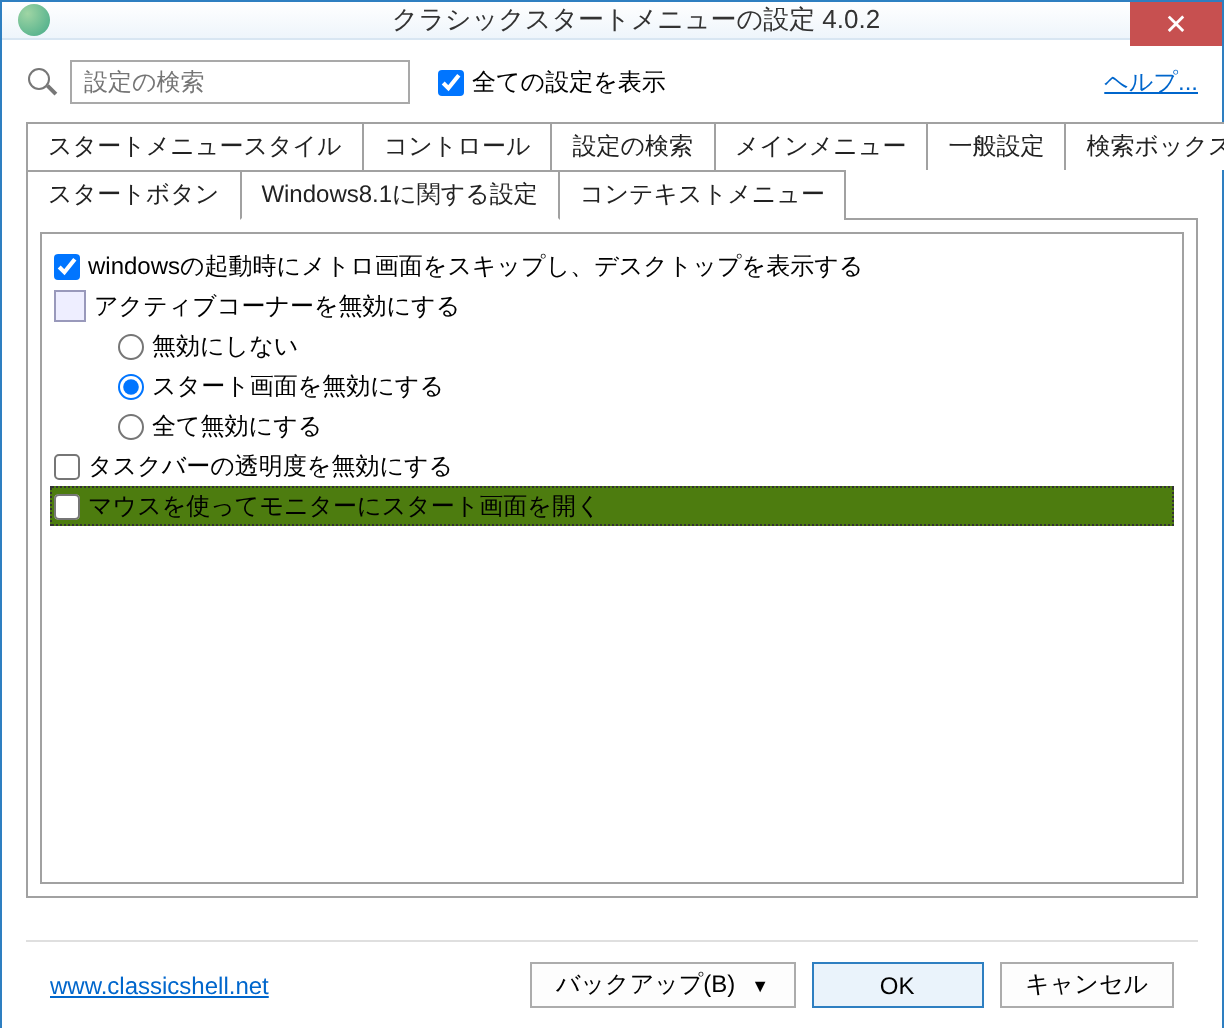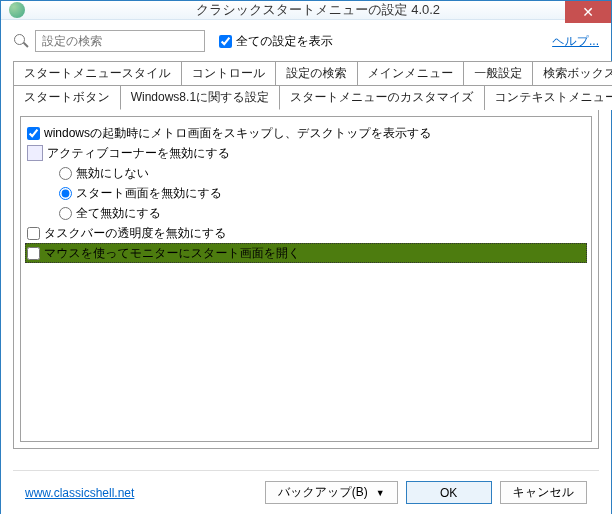--- a/index.html
+++ b/index.html
@@ -67,21 +67,20 @@
         <div class="tab back-row">コントロール</div>
         <div class="tab back-row">設定の検索</div>
         <div class="tab back-row">メインメニュー</div>
         <div class="tab back-row">一般設定</div>
         <div class="tab back-row">検索ボックス</div>
 
       </div>
       <div class="tab-row">
         <div class="tab">スタートボタン</div>
         <div class="tab active">Windows8.1に関する設定</div>
-        <div class="tab">スタートメニューのカスタマイズ</div>
         <div class="tab">コンテキストメニュー</div>
 
       </div>
     </div>
 
     <div class="tab-panel">
       <div class="tree-box">
         <div class="tree-row">
           <input type="checkbox" checked="" style="">
           <span>windowsの起動時にメトロ画面をスキップし、デスクトップを表示する</span>

